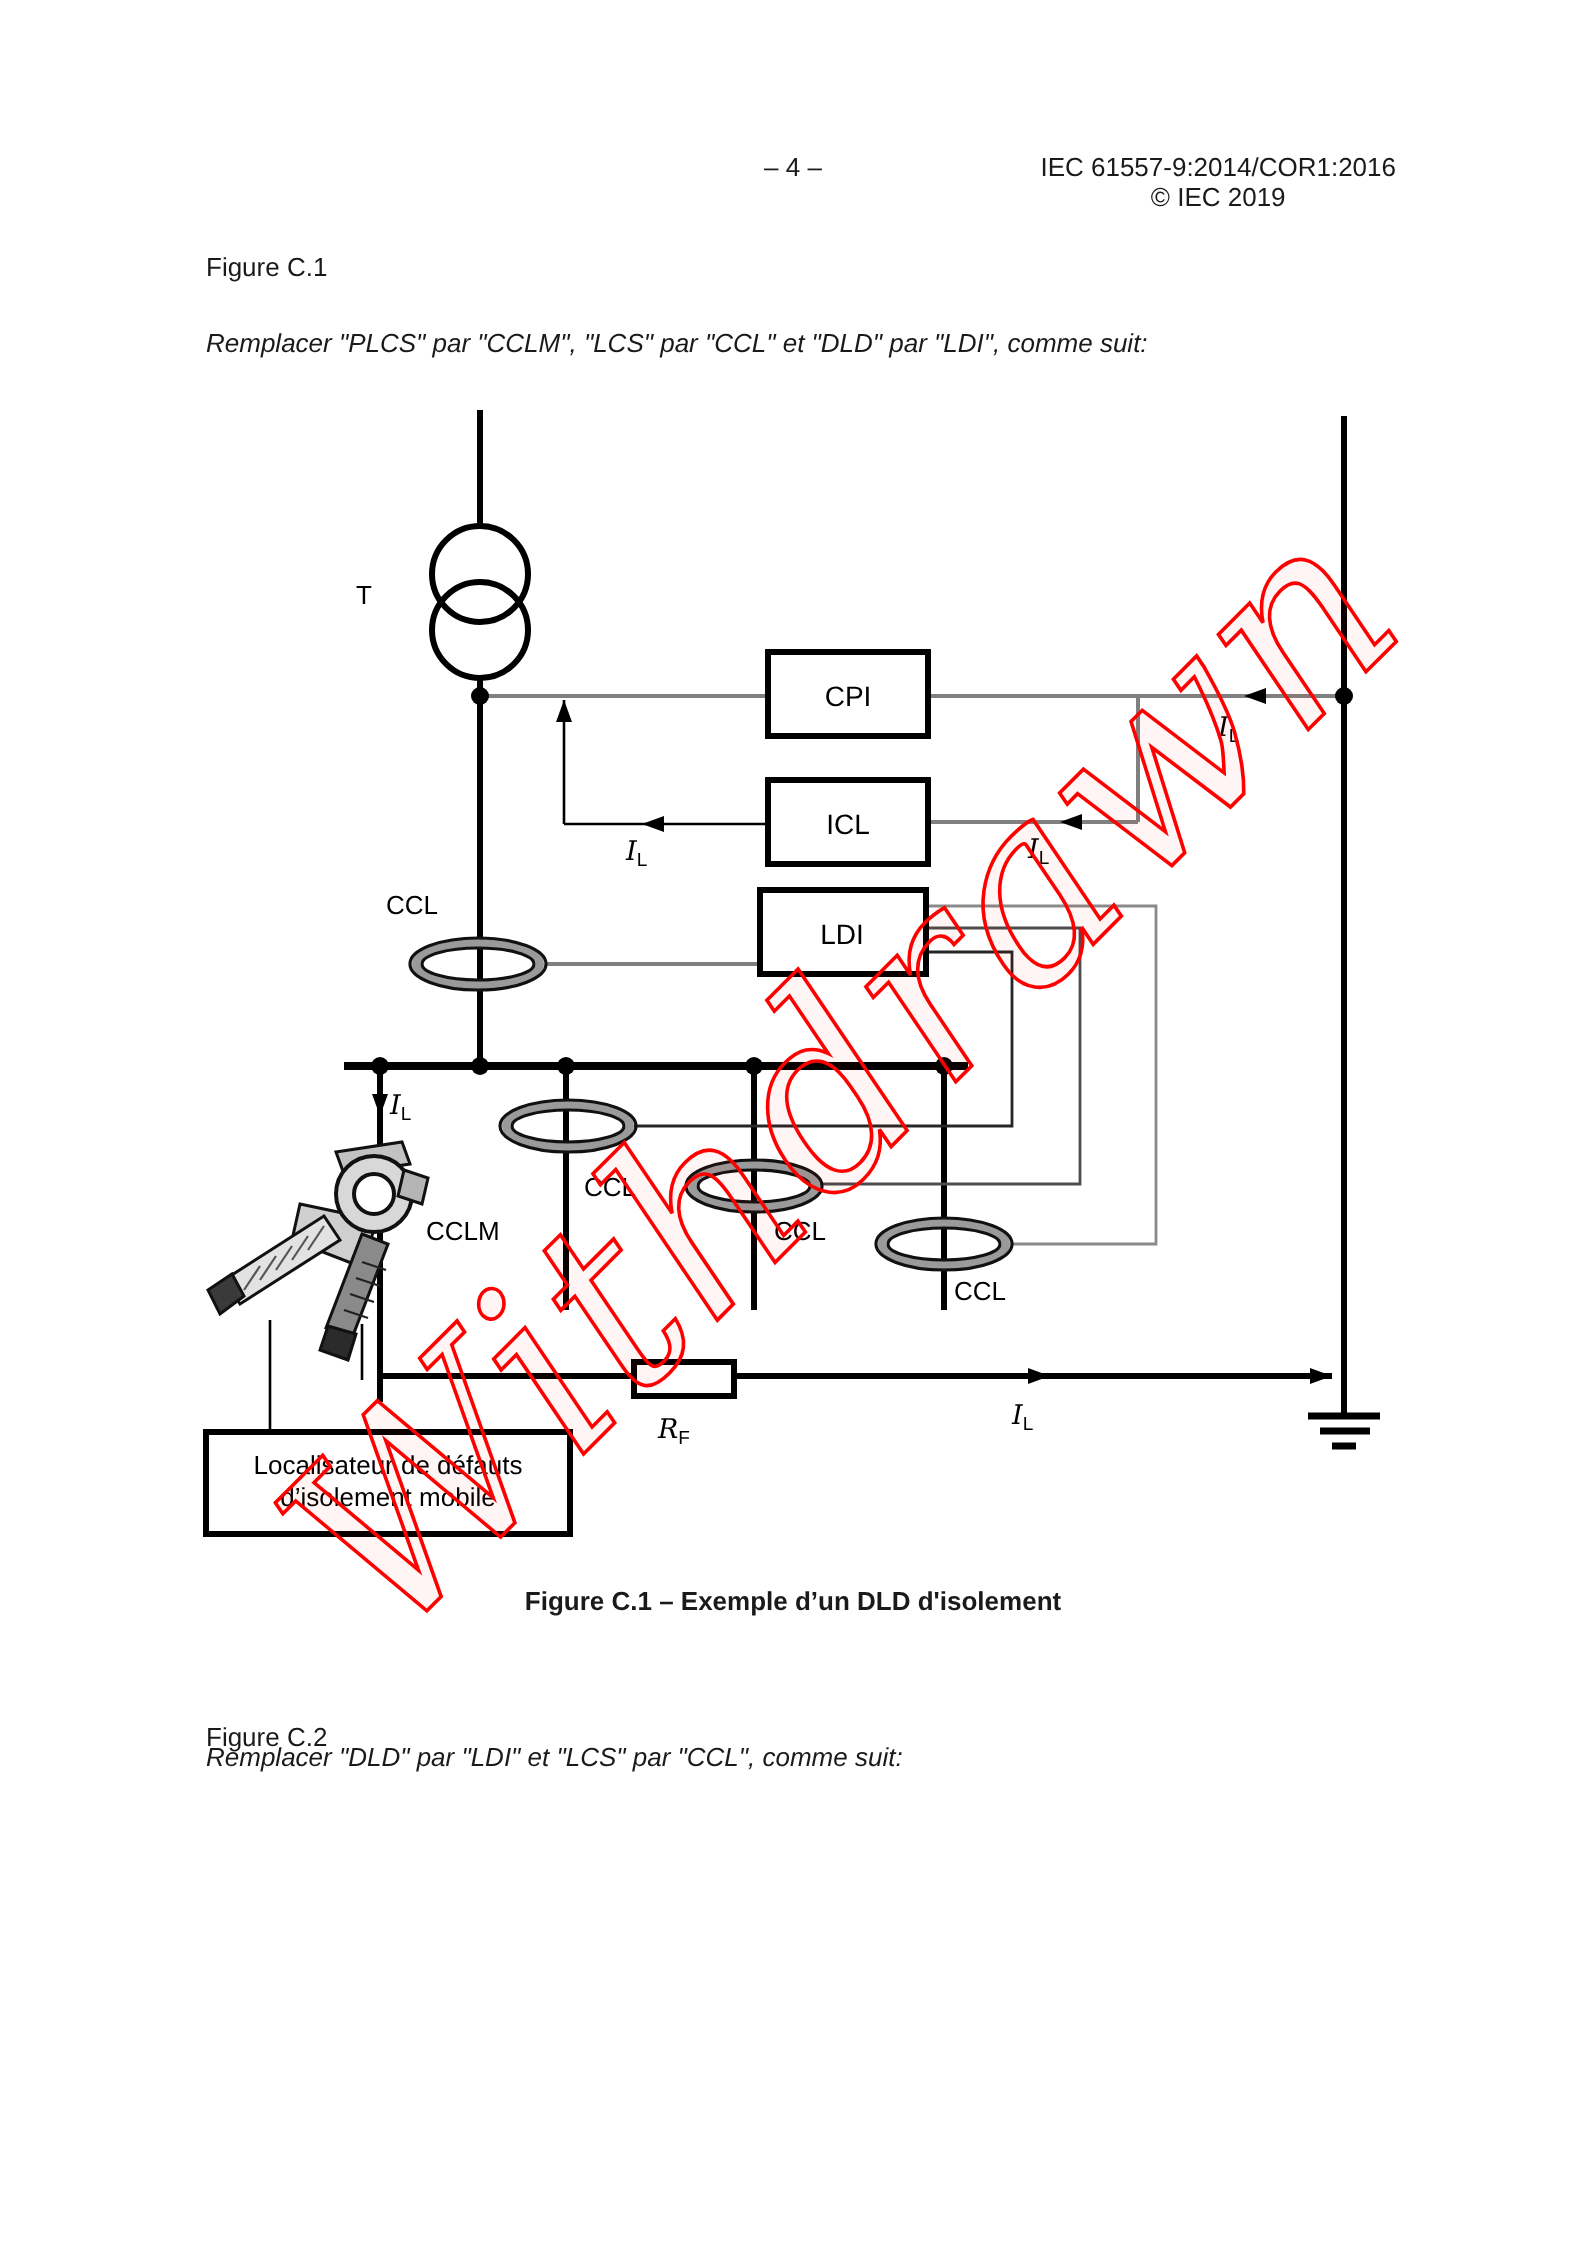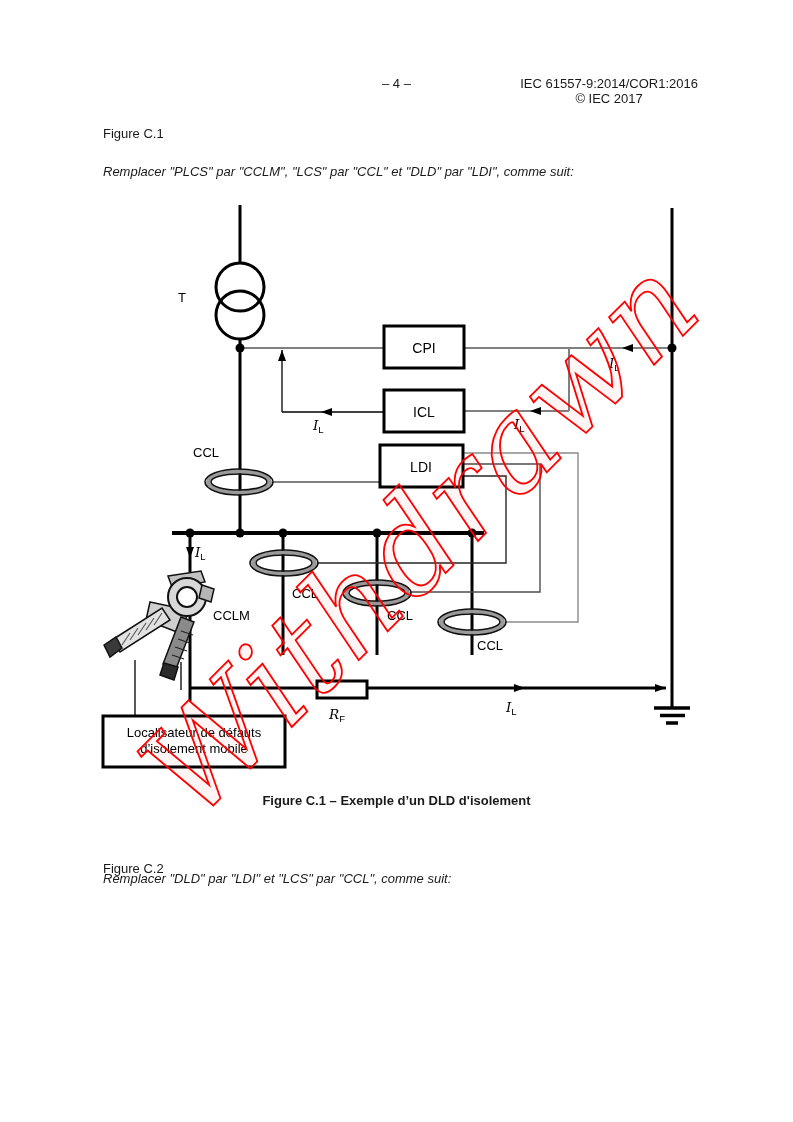--- a/index.html
+++ b/index.html
@@ -29,21 +29,21 @@
   .boxlbl{font-family:"Liberation Sans",sans-serif;font-size:14px;fill:#000;}
   .math{font-family:"DejaVu Serif",serif;font-style:italic;font-size:13.5px;fill:#000;}
   .mathsub{font-family:"Liberation Sans",sans-serif;font-style:normal;font-size:9.5px;}
 </style>
 </head>
 <body>
 
 <div class="hdr-center">– 4 –</div>
 <div class="hdr-right">
   <div>IEC 61557-9:2014/COR1:2016</div>
-  <div>© IEC 2017</div>
+  <div>© IEC 2019</div>
 </div>
 
 <div class="fig-head c1">Figure C.1</div>
 <div class="instruction c1">Remplacer "PLCS" par "CCLM", "LCS" par "CCL" et "DLD" par "LDI", comme suit:</div>
 
 <svg class="diagram" width="793" height="1122" viewBox="0 0 793 1122">
 
   <g stroke="#000" stroke-width="3" fill="none">
     <line x1="240" y1="205" x2="240" y2="263"></line>
     <line x1="240" y1="338" x2="240" y2="533"></line>

